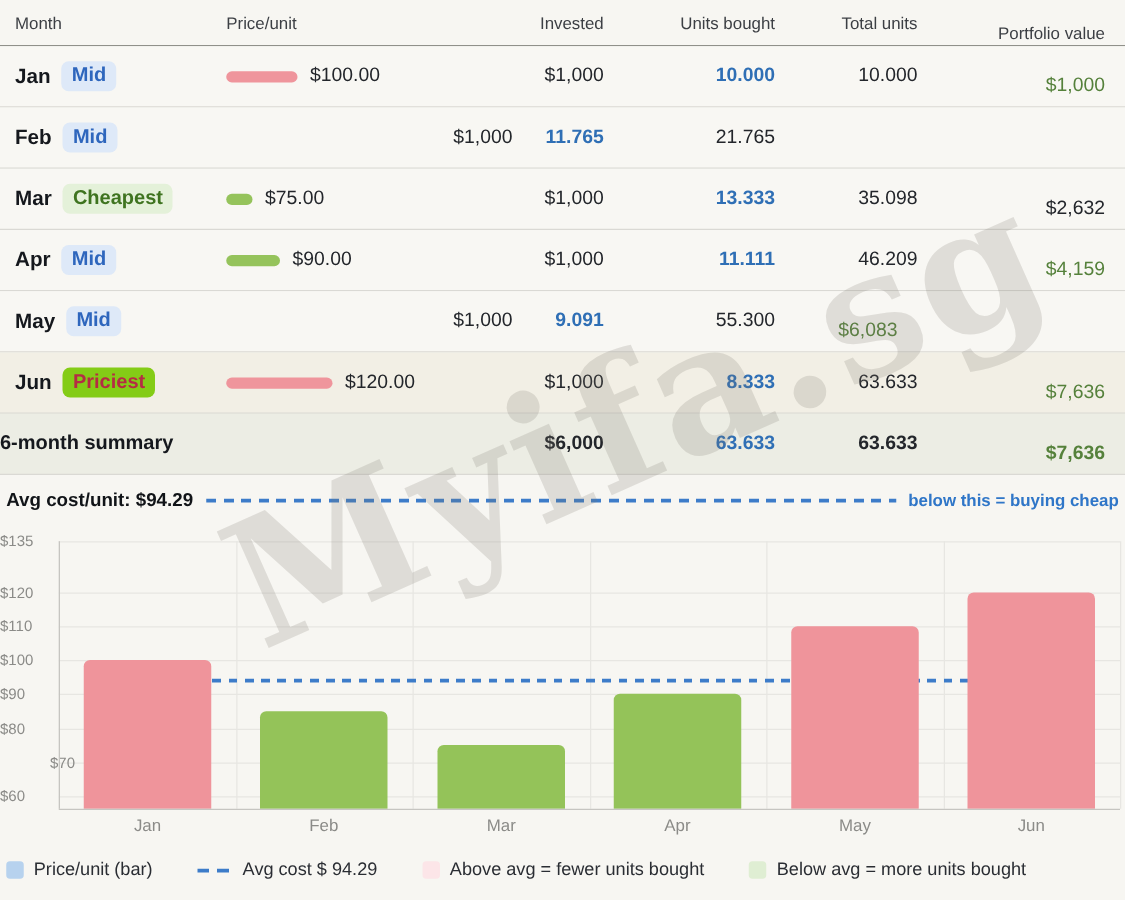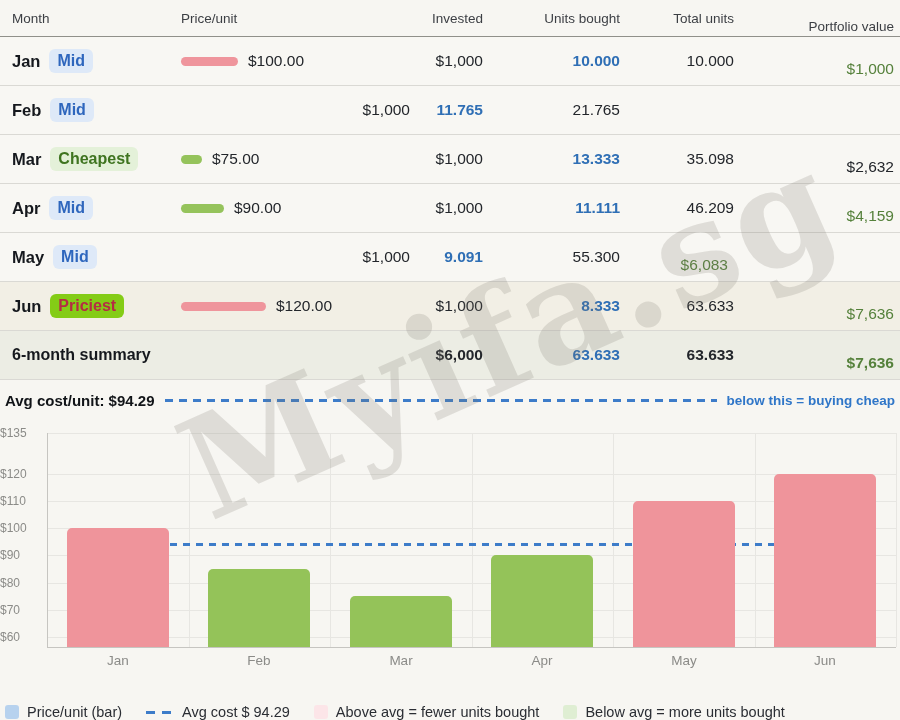--- a/index.html
+++ b/index.html
@@ -27,37 +27,37 @@
     height:49px;
     border-bottom:1px solid #dad9d4;
     background:#f8f7f3;
     font-size:15.5px;
   }
   .trow.hl-cream { background:#f2efe5; }
   .trow.summary { background:#ecede4; font-weight:bold; font-size:15.5px; }
   .cell-month { padding-left:12px; display:flex; align-items:center; gap:9px; }
   .cell-price { padding-left:13px; display:flex; align-items:center; gap:10px; }
   .cell-r { text-align:right; }
-  .cell-portfolio { text-align:right; padding-right:6px;margin-top:16px; }
+  .cell-portfolio { text-align:right; padding-right:16px;margin-top:16px; }
   .month-name { font-weight:bold; font-size:16.5px; color:#15181d; }
   .badge {
     font-size:16px; font-weight:bold;
     padding:3px 8px; border-radius:6px; white-space:nowrap;
   }
   .badge.mid      { background:#dee9f8; color:#2e66bd; }
   .badge.cheapest { background:#e4f1d9; color:#3f7420; }
   .badge.priciest { background:#84cc16; color:#b52c44; }
   .pill { height:9px; border-radius:5px; flex:0 0 auto; }
   .pill.pink  { background:#ef959c; }
   .pill.green { background:#95c35b; }
   .val-blue  { color:#2f6fb5; font-weight:bold; }
   .val-green { color:#55813b; }
   .val-dark  { color:#23262b; }
   .summary .val-green { color:#55813b; }
-  .summary-label { grid-column:1 / span 2; padding-left:12px; font-size:16px; color:#15181d; }
+  .summary-label { grid-column:1 / span 2; font-size:16px; color:#15181d; }
   
   .avg-row {
     height:40px; display:flex; align-items:center; padding:0 5px;
   }
   .avg-label { font-size:15px; font-weight:bold; color:#111418; white-space:nowrap; }
   .dashed-line {
     flex:1; height:3px; margin:0 10px;
     background:repeating-linear-gradient(90deg,#3d7cc9 0 8px,transparent 8px 14px);
   }
   .avg-note { font-size:13.5px; font-weight:bold; color:#2f76c8; white-space:nowrap; }
@@ -77,21 +77,21 @@
   .xlabel {
     position:absolute; width:100px; text-align:center; top:233px;
     font-size:13.5px; color:#8b8b88;
   }
   .avg-chart-line {
     position:absolute; height:3px; z-index:1;
     background:repeating-linear-gradient(90deg,#3d7cc9 0 7px,transparent 7px 13px);
   }
   
   .legend {
-    height:48px; display:flex; align-items:flex-end; gap:24px; padding-left:5px;
+    height:48px; display:flex; align-items:center; gap:36px; padding-left:5px;
     font-size:14.5px; color:#2a2d33;
   }
   .legend-item { display:flex; align-items:center; gap:8px; }
   .swatch { width:14px; height:14px; border-radius:3px; flex:0 0 auto; }
   .swatch-dashes {
     width:28px; height:3px; flex:0 0 auto;
     background:repeating-linear-gradient(90deg,#3d7cc9 0 9px,transparent 9px 16px);
   }
   
   .watermark {
@@ -214,21 +214,21 @@
     <div class="ytick" style="top: 47px;">$120</div>
     <div class="gridline-h" style="top: 81px;"></div>
     <div class="ytick" style="top: 74px;">$110</div>
     <div class="gridline-h" style="top: 108px;"></div>
     <div class="ytick" style="top: 101px;">$100</div>
     <div class="gridline-h" style="top: 135px;"></div>
     <div class="ytick" style="top: 128px;">$90</div>
     <div class="gridline-h" style="top: 163px;"></div>
     <div class="ytick" style="top: 156px;">$80</div>
     <div class="gridline-h" style="top: 190px;"></div>
-    <div class="ytick" style="top: 183px;">$70</div>
+    <div class="ytick" style="top: 183px; margin-left: 40px;">$70</div>
     <div class="gridline-h" style="top: 217px;"></div>
     <div class="ytick" style="top: 210px;">$60</div>
     <div class="gridline-v" style="left: 47px;"></div>
     <div class="gridline-v" style="left: 189px;"></div>
     <div class="gridline-v" style="left: 330px;"></div>
     <div class="gridline-v" style="left: 472px;"></div>
     <div class="gridline-v" style="left: 613px;"></div>
     <div class="gridline-v" style="left: 755px;"></div>
     <div class="gridline-v" style="left: 896px;"></div>
     <div class="axis-y"></div>

